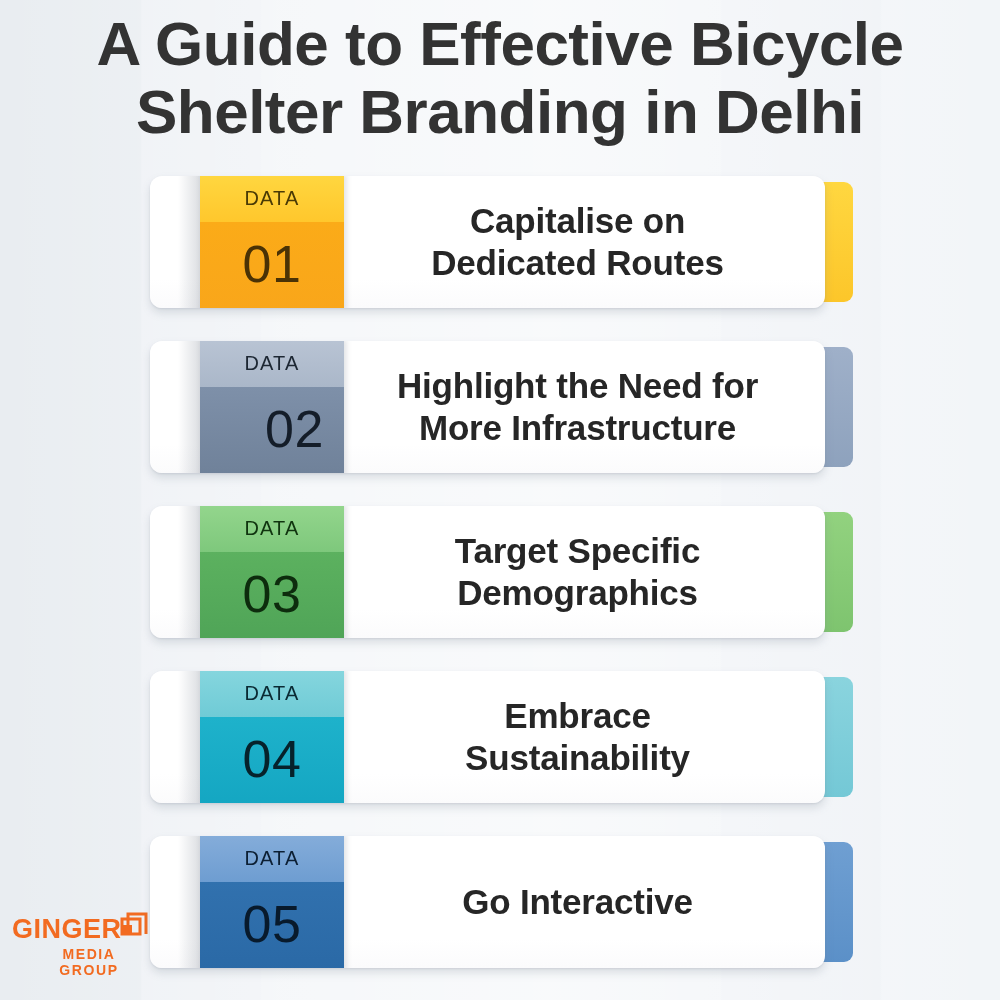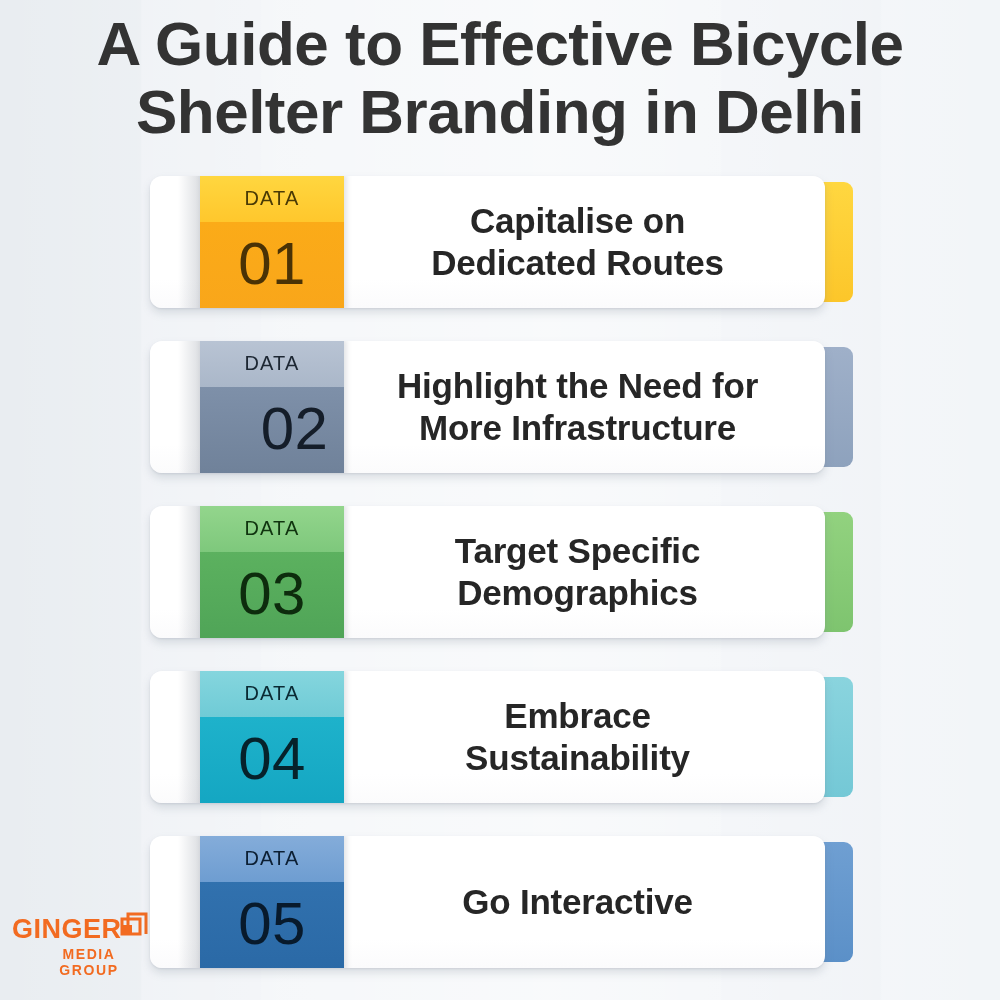--- a/index.html
+++ b/index.html
@@ -96,21 +96,21 @@
   .badge-bottom {
     height:90px;
     display:flex; align-items:center; justify-content:center;
   }
   .badge-label {
     font-size:20px;
     font-weight:normal;
     letter-spacing:1.2px;
   }
   .badge-num {
-    font-size:60px;
+    font-size:52px;
     font-weight:normal;
     letter-spacing:0.5px;
     line-height:1;
     padding-bottom:6px;
   }
   
   .card-text {
     position:absolute;
     left:200px; right:20px;
     top:0; height:132px;

